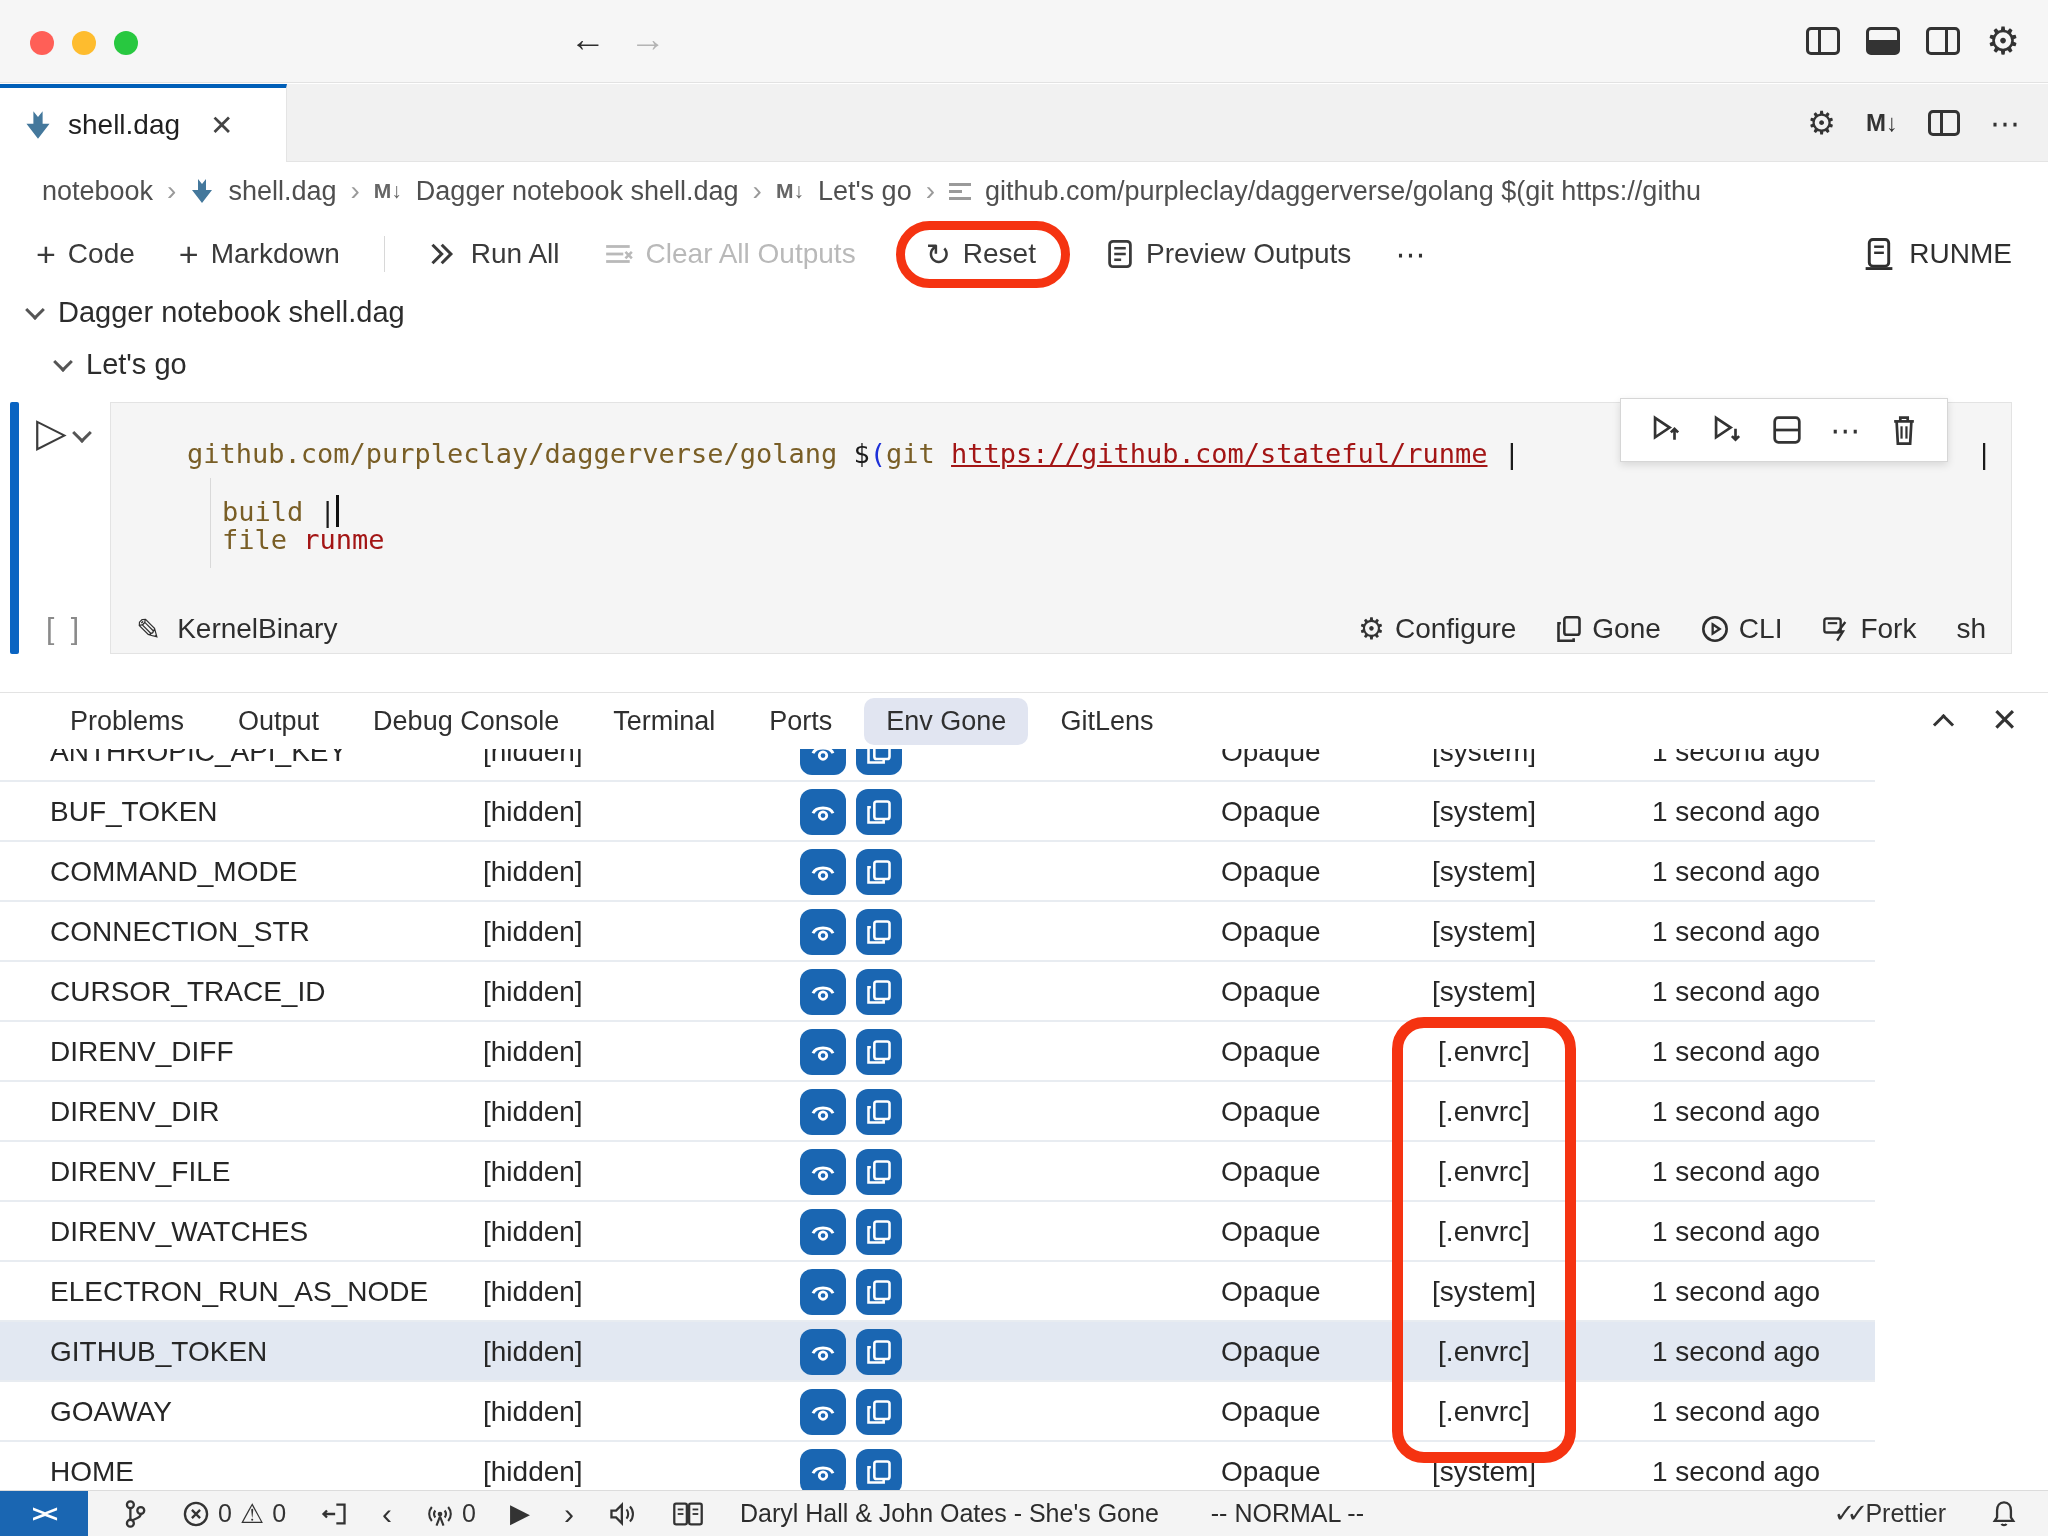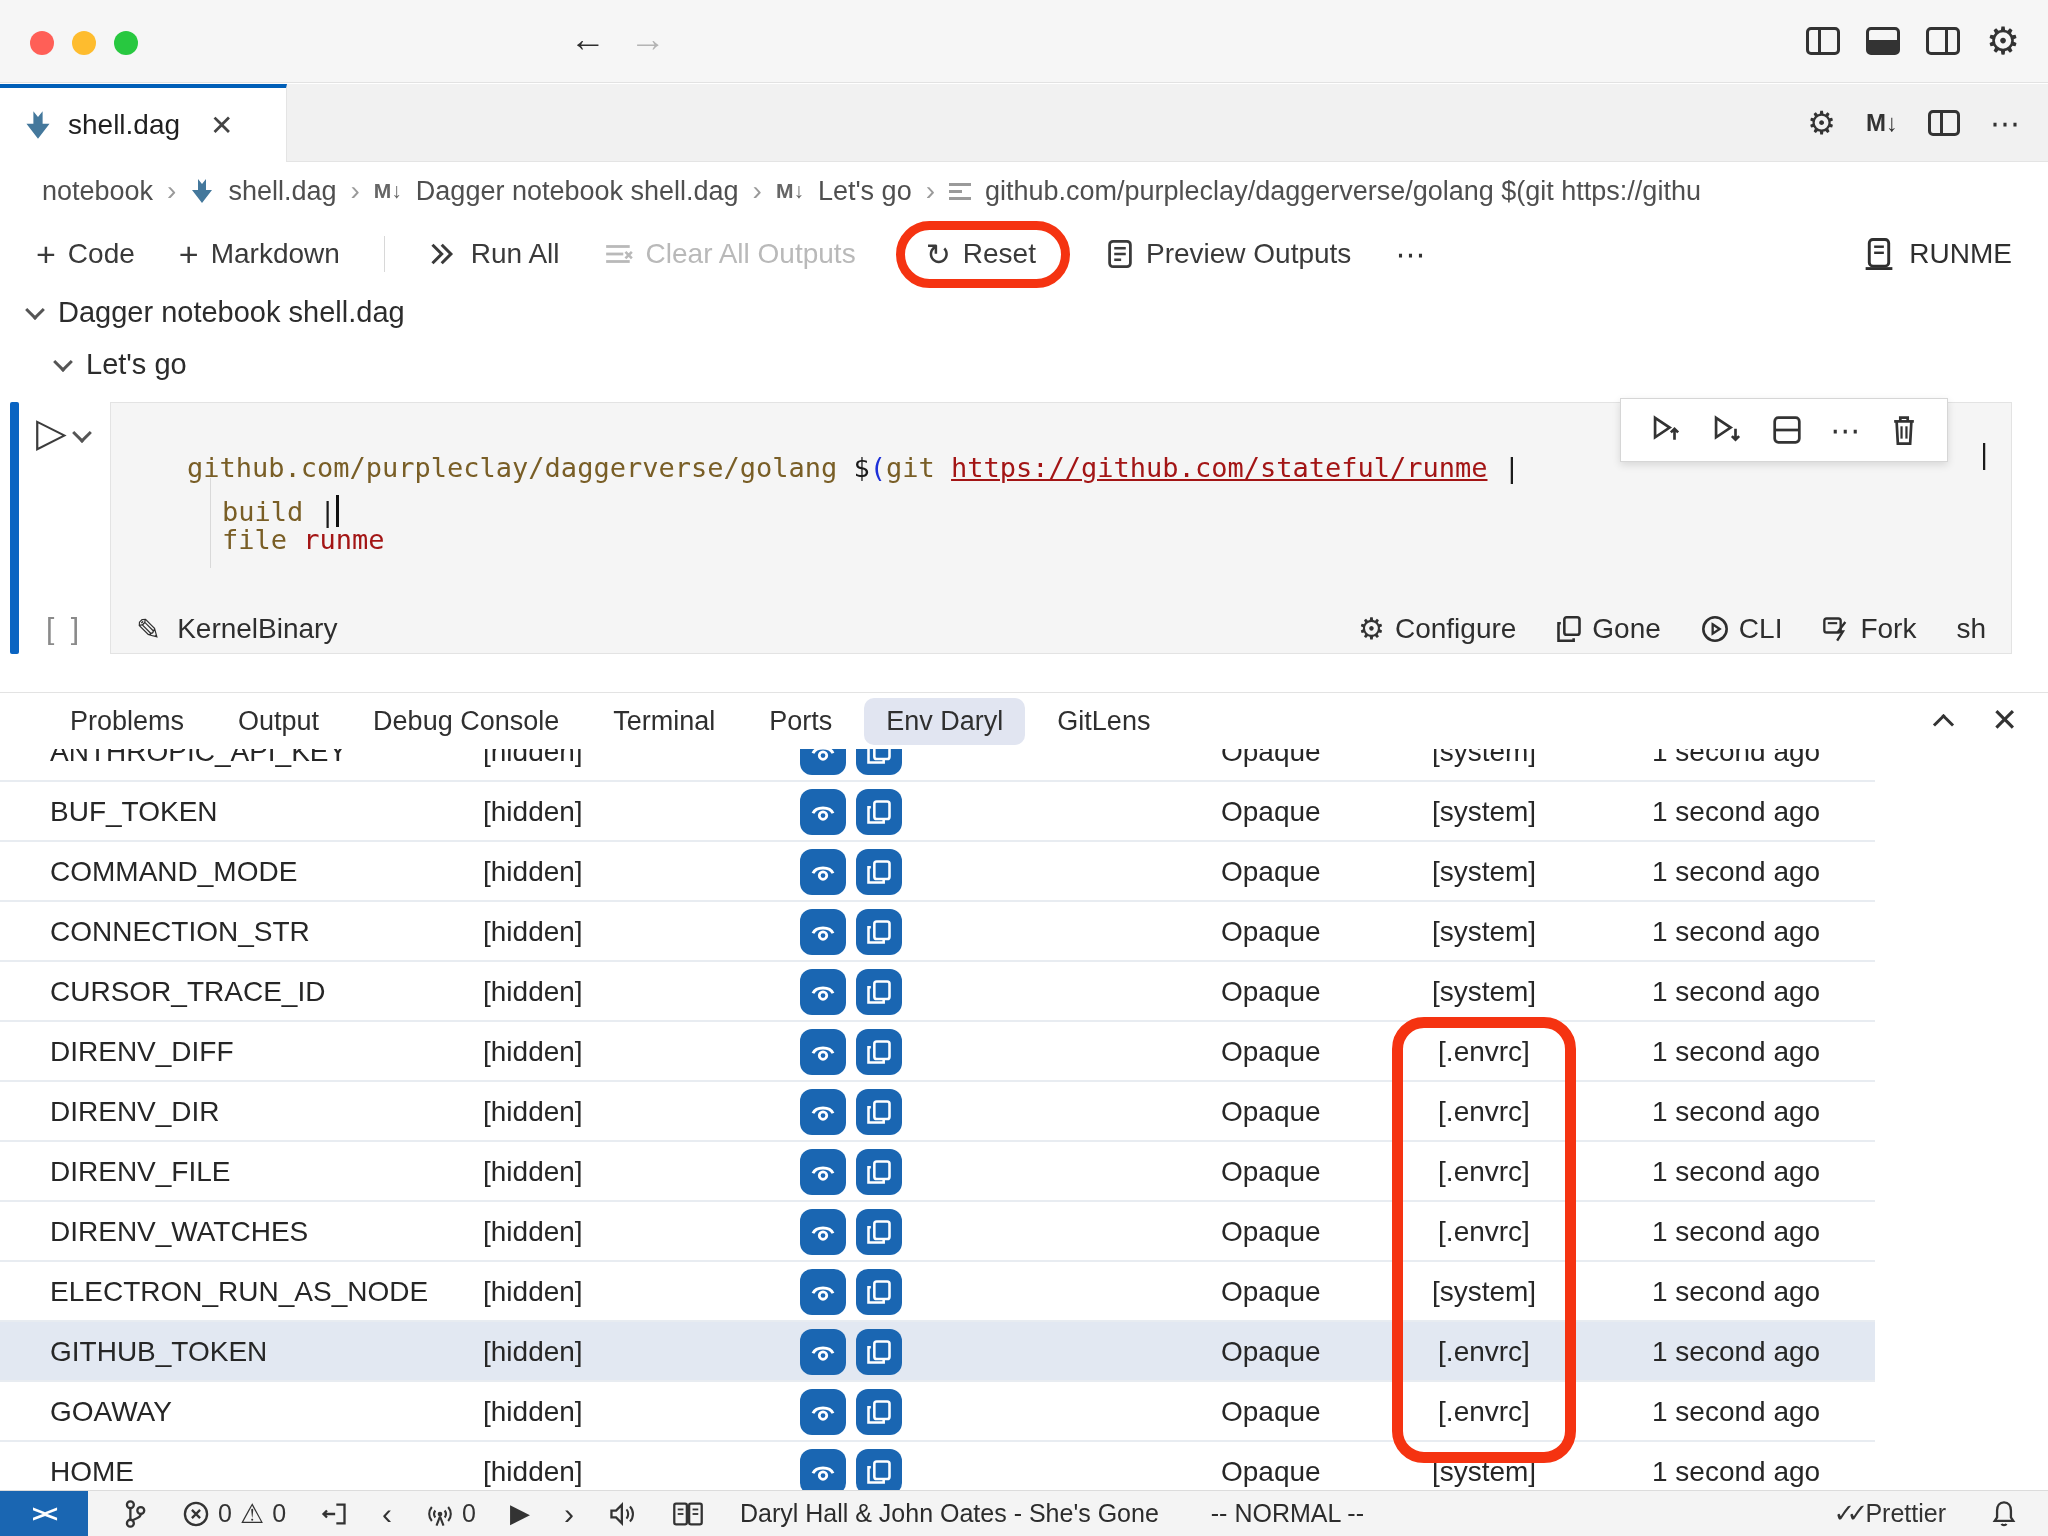--- a/index.html
+++ b/index.html
@@ -228,21 +228,21 @@
   <span class="chev"></span>
   <span>Let's go</span>
 </div>
 
 <div class="abs cell-focusbar"></div>
 <div class="abs cell-run">
   <span class="runplay">▷</span>
   <span class="chev" style="margin-top:14px"></span>
 </div>
 <div class="abs cell-editor"></div>
-<div class="abs code" style="left:187px; top:452px"><span>github.com/purpleclay/daggerverse/golang </span><span class="c-black">$</span><span class="c-paren">(</span><span>git </span><span class="c-url">https://github.com/stateful/runme</span><span class="c-black"> |</span></div>
+<div class="abs code" style="left:187px; top:438px"><span>github.com/purpleclay/daggerverse/golang </span><span class="c-black">$</span><span class="c-paren">(</span><span>git </span><span class="c-url">https://github.com/stateful/runme</span><span class="c-black"> |</span></div>
 <div class="abs code c-black" style="left:1976px; top:438px">|</div>
 <div class="abs indentguide"></div>
 <div class="abs code" style="left:222px; top:495px"><span>build</span><span class="c-black"> |</span><span class="caret"></span></div>
 <div class="abs code" style="left:222px; top:524px"><span>file </span><span class="c-red">runme</span></div>
 
 <div class="abs exec-brackets">[ ]</div>
 <div class="abs cell-footer">
   <span style="font-size:30px">✎</span>
   <span>KernelBinary</span>
   <div class="cf-right">
@@ -319,21 +319,21 @@
       <div class="ptab"><span>Problems</span></div>
 
       <div class="ptab"><span>Output</span></div>
 
       <div class="ptab"><span>Debug Console</span></div>
 
       <div class="ptab"><span>Terminal</span></div>
 
       <div class="ptab"><span>Ports</span></div>
 
-      <div class="ptab active"><span>Env Daryl</span></div>
+      <div class="ptab active"><span>Env Gone</span></div>
 
       <div class="ptab"><span>GitLens</span></div>
     </div>
   <div class="panel-rightbtns">
     <span class="chevup"></span>
     <span class="pclose">✕</span>
   </div>
 
   <div class="envtable">
     <div class="envrows">

